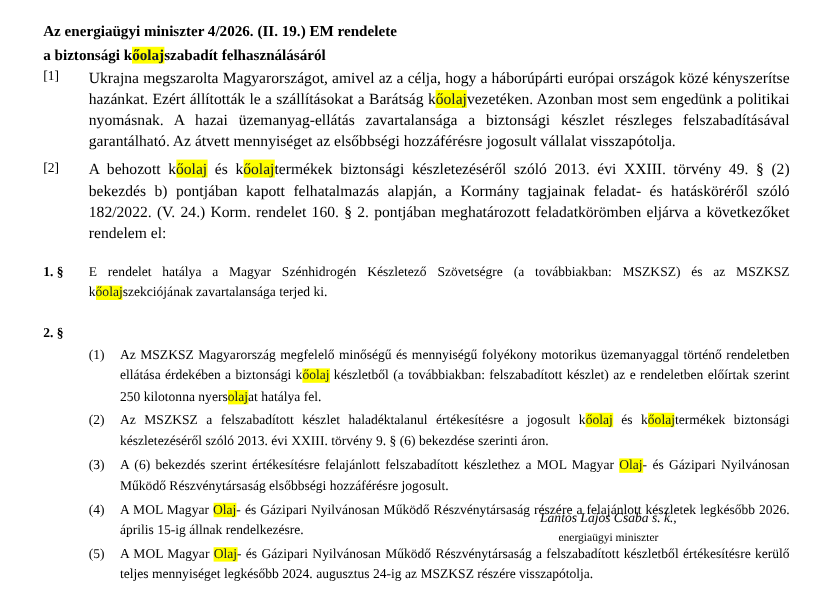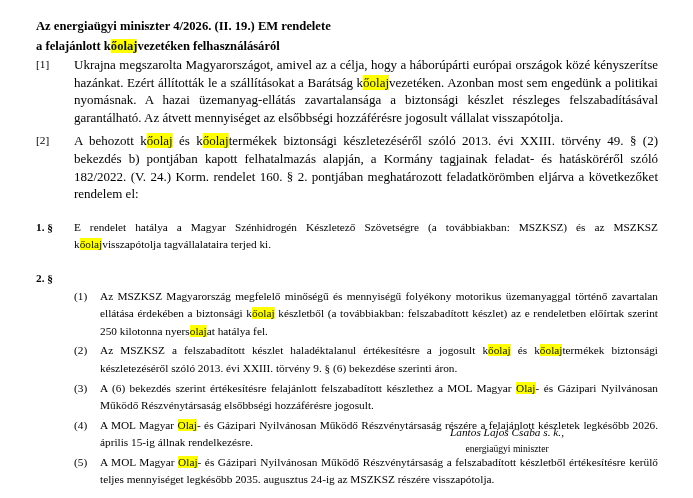--- a/index.html
+++ b/index.html
@@ -120,69 +120,69 @@
   }
 </style>
 </head>
 <body>
 
 <div class="page">
 
   <div class="title">
     <span>Az energiaügyi miniszter 4/2026. (II. 19.) EM rendelete</span>
     <span class="line2">
-      <span>a felajánlott k</span><mark class="hl">őolaj</mark><span>vezetéken felhasználásáról</span>
+      <span>a biztonsági k</span><mark class="hl">őolaj</mark><span>szabadít felhasználásáról</span>
     </span>
   </div>
 
   <div class="body-block">
 
     <div id="preamble">
         <div class="num-para">
           <div class="marker">[1]</div>
           <div class="txt"><span>Ukrajna megszarolta Magyarországot, amivel az a célja, hogy a háborúpárti európai országok közé kényszerítse hazánkat. Ezért állították le a szállításokat a Barátság k</span><mark class="hl">őolaj</mark><span>vezetéken. Azonban most sem engedünk a politikai nyomásnak. A hazai üzemanyag-ellátás zavartalansága a biztonsági készlet részleges felszabadításával garantálható. Az átvett mennyiséget az elsőbbségi hozzáférésre jogosult vállalat visszapótolja.</span></div>
         </div>
         <div class="num-para">
           <div class="marker">[2]</div>
           <div class="txt"><span>A behozott k</span><mark class="hl">őolaj</mark><span> és k</span><mark class="hl">őolaj</mark><span>termékek biztonsági készletezéséről szóló 2013. évi XXIII. törvény 49. § (2) bekezdés b) pontjában kapott felhatalmazás alapján, a Kormány tagjainak feladat- és hatásköréről szóló 182/2022. (V. 24.) Korm. rendelet 160. § 2. pontjában meghatározott feladatkörömben eljárva a következőket rendelem el:</span></div>
         </div>
       </div>
 
     <div id="sections">
         <div class="section">
           <div class="sec-head">
             <div class="secnum">1. §</div>
-            <div class="sectxt"><span>E rendelet hatálya a Magyar Szénhidrogén Készletező Szövetségre (a továbbiakban: MSZKSZ) és az MSZKSZ k</span><mark class="hl">őolaj</mark><span>visszapótolja tagvállalataira terjed ki.</span></div>
+            <div class="sectxt"><span>E rendelet hatálya a Magyar Szénhidrogén Készletező Szövetségre (a továbbiakban: MSZKSZ) és az MSZKSZ k</span><mark class="hl">őolaj</mark><span>szekciójának zavartalansága terjed ki.</span></div>
           </div>
         </div>
         <div class="section">
           <div class="sec-head">
             <div class="secnum">2. §</div>
             <div class="sectxt"></div>
           </div>
           <div class="subitems">
             <div class="sub-para">
               <div class="submarker">(1)</div>
-              <div class="subtxt"><span>Az MSZKSZ Magyarország megfelelő minőségű és mennyiségű folyékony motorikus üzemanyaggal történő zavartalan ellátása érdekében a biztonsági k</span><mark class="hl">őolaj</mark><span> készletből (a továbbiakban: felszabadított készlet) az e rendeletben előírtak szerint 250 kilotonna nyers</span><mark class="hl">olaj</mark><span>at hatálya fel.</span></div>
+              <div class="subtxt"><span>Az MSZKSZ Magyarország megfelelő minőségű és mennyiségű folyékony motorikus üzemanyaggal történő rendeletben ellátása érdekében a biztonsági k</span><mark class="hl">őolaj</mark><span> készletből (a továbbiakban: felszabadított készlet) az e rendeletben előírtak szerint 250 kilotonna nyers</span><mark class="hl">olaj</mark><span>at hatálya fel.</span></div>
             </div>
             <div class="sub-para">
               <div class="submarker">(2)</div>
               <div class="subtxt"><span>Az MSZKSZ a felszabadított készlet haladéktalanul értékesítésre a jogosult k</span><mark class="hl">őolaj</mark><span> és k</span><mark class="hl">őolaj</mark><span>termékek biztonsági készletezéséről szóló 2013. évi XXIII. törvény 9. § (6) bekezdése szerinti áron.</span></div>
             </div>
             <div class="sub-para">
               <div class="submarker">(3)</div>
               <div class="subtxt"><span>A (6) bekezdés szerint értékesítésre felajánlott felszabadított készlethez a MOL Magyar </span><mark class="hl">Olaj</mark><span>- és Gázipari Nyilvánosan Működő Részvénytársaság elsőbbségi hozzáférésre jogosult.</span></div>
             </div>
             <div class="sub-para">
               <div class="submarker">(4)</div>
               <div class="subtxt"><span>A MOL Magyar </span><mark class="hl">Olaj</mark><span>- és Gázipari Nyilvánosan Működő Részvénytársaság részére a felajánlott készletek legkésőbb 2026. április 15-ig állnak rendelkezésre.</span></div>
             </div>
             <div class="sub-para">
               <div class="submarker">(5)</div>
-              <div class="subtxt"><span>A MOL Magyar </span><mark class="hl">Olaj</mark><span>- és Gázipari Nyilvánosan Működő Részvénytársaság a felszabadított készletből értékesítésre kerülő teljes mennyiséget legkésőbb 2035. augusztus 24-ig az MSZKSZ részére visszapótolja.</span></div>
+              <div class="subtxt"><span>A MOL Magyar </span><mark class="hl">Olaj</mark><span>- és Gázipari Nyilvánosan Működő Részvénytársaság a felszabadított készletből értékesítésre kerülő teljes mennyiséget legkésőbb 2024. augusztus 24-ig az MSZKSZ részére visszapótolja.</span></div>
             </div>
           </div>
         </div>
         <div class="section">
           <div class="sec-head">
             <div class="secnum">3. §</div>
             <div class="sectxt"><span>Ez a rendelet a kihirdetését követő napon lép hatályba.</span></div>
           </div>
         </div>
       </div>

